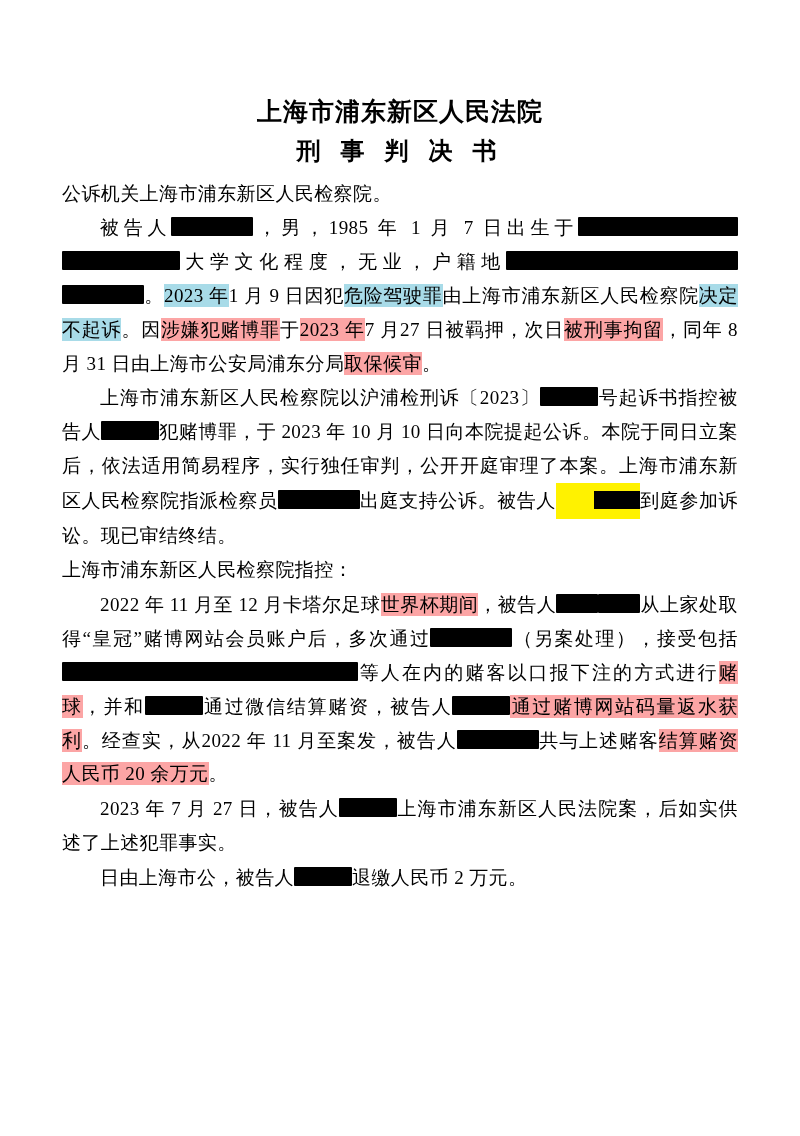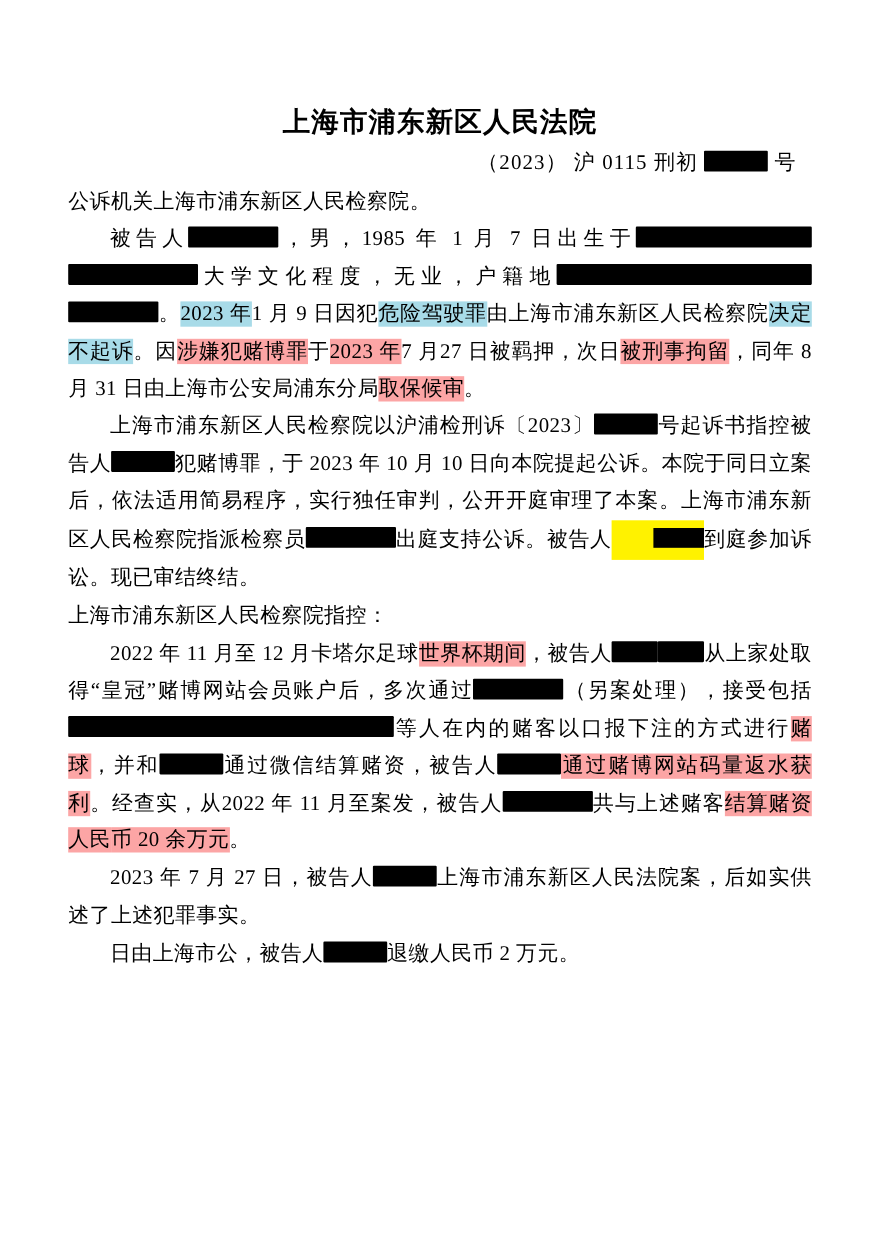--- a/index.html
+++ b/index.html
@@ -91,27 +91,22 @@
     height: 18px;
     vertical-align: -2px;
   }
 </style>
 </head>
 <body>
 
 <div class="page">
 
   <h1 class="doc-title">上海市浦东新区人民法院</h1>
+  <h2 class="doc-subtitle">刑 事 判 决 书</h2>
 
-  <div class="case-no">
-    <span>（2023）</span>
-    <span>沪 0115 刑初</span>
-    <span class="redact r-s"></span>
-    <span>号</span>
-  </div>
 
   <p class="para">
     <span>公诉机关上海市浦东新区人民检察院。</span>
   </p>
 
   <p class="para indent">
     <span>被告人</span><span class="redact r-m"></span><span>，男，1985 年 1 月 7 日出生于</span><span class="redact r-xl"></span><span class="redact r-l"></span><span>大学文化程度，无业，户籍地</span><span class="redact r-xxl"></span><span class="redact r-m"></span>。<span class="hl-b">2023 年</span><span>1 月 9 日因犯</span><span class="hl-b">危险驾驶罪</span><span>由上海市浦东新</span><span>区人民检察院</span><span class="hl-b">决定不起诉</span><span>。因</span><span class="hl-y">涉嫌犯赌博罪</span><span>于</span><span class="hl-y">2023 年</span><span>7 月</span><span>27 日被羁押，次日</span><span class="hl-y">被刑事拘留</span><span>，同年 8 月 31 日由上海市公</span><span>安局浦东分局</span><span class="hl-y">取保候审</span><span>。</span>
   </p>
 
   <p class="para indent">

